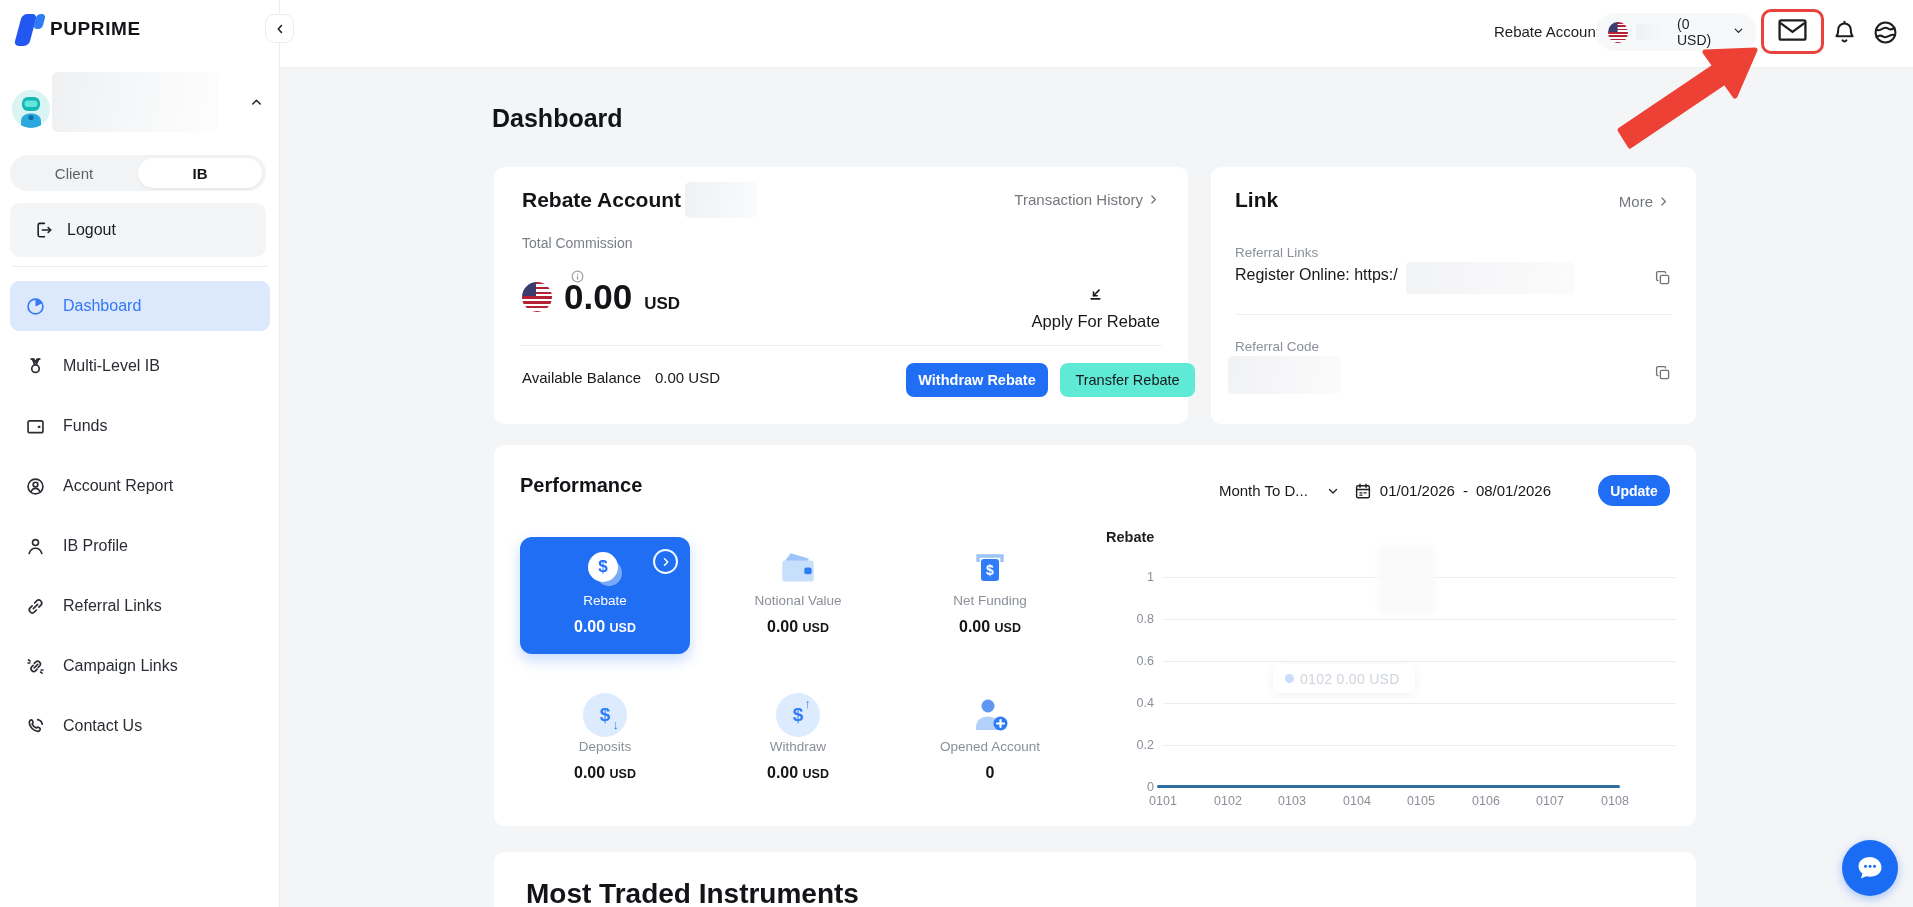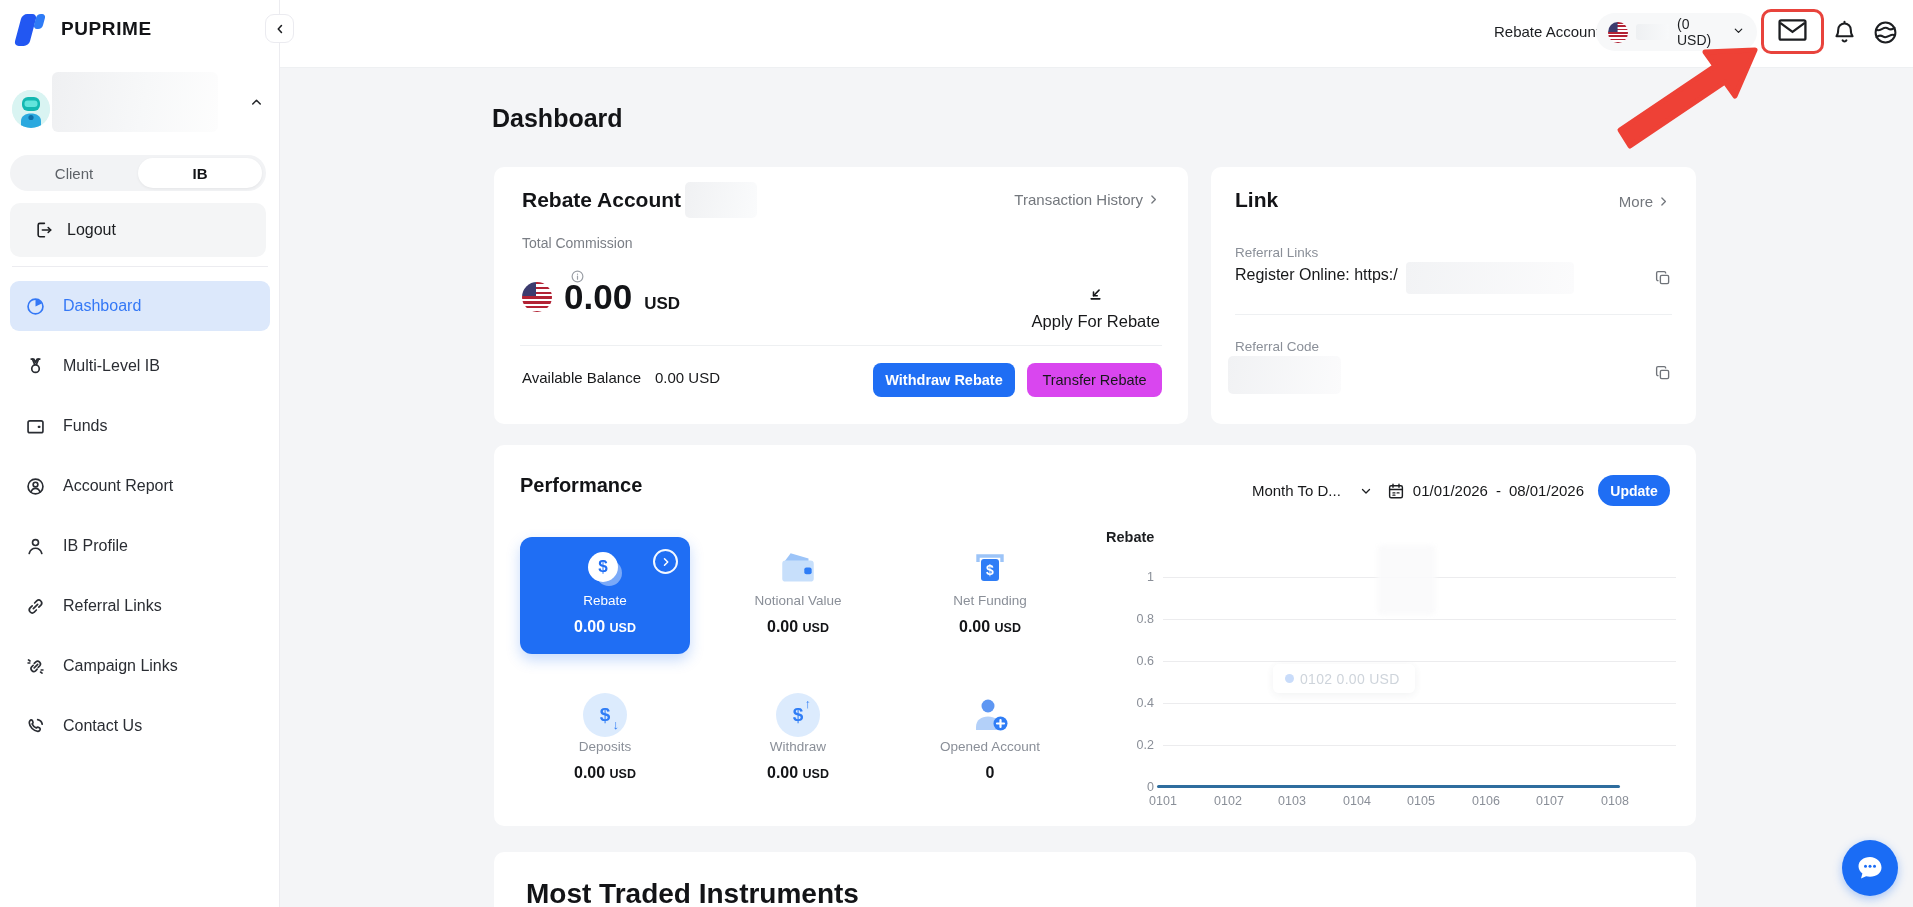--- a/index.html
+++ b/index.html
@@ -1,21 +1,21 @@
 <!DOCTYPE html>
 <html><head>
 <meta charset="utf-8">
 <style>
   * { margin:0; padding:0; box-sizing:border-box; }
   html,body { width:1913px; height:907px; overflow:hidden; }
   body { font-family:"Liberation Sans", sans-serif; background:#f4f5f7; color:#17181a; position:relative; }
 
   
   .sidebar { position:absolute; left:0; top:0; width:280px; height:907px; background:#fff; border-right:1px solid #ececf0; z-index:5; }
-  .logo { position:absolute; left:16px; top:10px; display:flex; align-items:center; gap:13px; }
+  .logo { position:absolute; left:16px; top:10px; display:flex; align-items:center; gap:2px; }
   .logo-mark { position:relative; width:32px; height:38px; }
   .logo-bar-a { position:absolute; left:2px; top:4px; width:15px; height:32px; background:#2257f2; border-radius:5px; transform:skewX(-15deg); }
   .logo-bar-b { position:absolute; left:19px; top:4px; width:9px; height:15px; background:#2e7bf6; border-radius:4px; transform:skewX(-15deg); }
   .logo-text { font-size:19px; font-weight:800; letter-spacing:.6px; color:#131417; }
   .collapse-btn { position:absolute; left:265px; top:14px; width:29px; height:29px; background:#fff; border:1px solid #ebebf0; border-radius:9px; display:flex; align-items:center; justify-content:center; z-index:20; cursor:pointer; }
   .profile { position:absolute; left:0; top:70px; width:280px; height:64px; }
   .avatar { position:absolute; left:12px; top:20px; width:38px; height:38px; border-radius:50%; background:#d9f4f2; overflow:hidden; }
   .name-blur { position:absolute; left:52px; top:2px; width:166px; height:60px; border-radius:6px;
     background:linear-gradient(100deg,#eff0f2 0%,#f7f8f9 55%,#fdfdfd 100%); }
   .profile-chevron { position:absolute; right:16px; top:25px; color:#232529; }
@@ -69,23 +69,23 @@
   .rc-badge-blur { position:absolute; left:191px; top:15px; width:72px; height:36px; border-radius:5px; background:linear-gradient(100deg,#f0f1f3,#fafbfc); }
   .rc-history { position:absolute; right:28px; top:24px; }
   .rc-commission { position:absolute; left:28px; top:68px; display:flex; align-items:center; gap:18px; font-size:14px; color:#7a7e85;flex-direction:column; }
   .rc-amount-row { position:absolute; left:28px; top:110px; display:flex; align-items:baseline; gap:12px; }
   .rc-amount-row .flag { align-self:center; }
   .rc-amount { font-size:35px; font-weight:700; color:#131417; }
   .rc-cur { font-size:17px; font-weight:700; color:#131417; }
   .rc-apply { position:absolute; right:28px; top:118px; display:flex; align-items:center; gap:8px; font-size:16.5px; color:#17181a; cursor:pointer;flex-direction:column; }
   .rc-divider { position:absolute; left:26px; right:26px; top:178px; height:1px; background:#eef0f2; }
   .rc-balance { position:absolute; left:28px; top:202px; font-size:15px; color:#17181a; display:flex; gap:14px; }
-  .btn { border:none; border-radius:8px; font-size:14.5px; font-weight:600; cursor:pointer; font-family:inherit; }
+  .btn { border:none; border-radius:8px; font-size:14.5px; font-weight:600; cursor:pointer; font-family:inherit;margin-left:33px; }
   .btn.primary { background:#1f6ef4; color:#fff; }
-  .btn.light { background:#d946ef; color:#17181a; font-weight:500; }
+  .btn.light { background:#5eead4; color:#17181a; font-weight:500; }
   .rc-withdraw { position:absolute; left:379px; top:196px; width:142px; height:34px; }
   .rc-transfer { position:absolute; left:533px; top:196px; width:135px; height:34px; }
 
   
   .lk-title { position:absolute; left:24px; top:21px; }
   .lk-more { position:absolute; right:26px; top:26px; }
   .lk-ref-label { position:absolute; left:24px; top:78px; }
   .lk-ref-text { position:absolute; left:24px; top:99px; font-size:16px; color:#17181a; }
   .lk-blur1 { position:absolute; left:195px; top:95px; width:168px; height:32px; border-radius:4px; background:linear-gradient(100deg,#f2f3f5,#fbfbfc); }
   .copy-btn { position:absolute; right:24px; cursor:pointer; }

